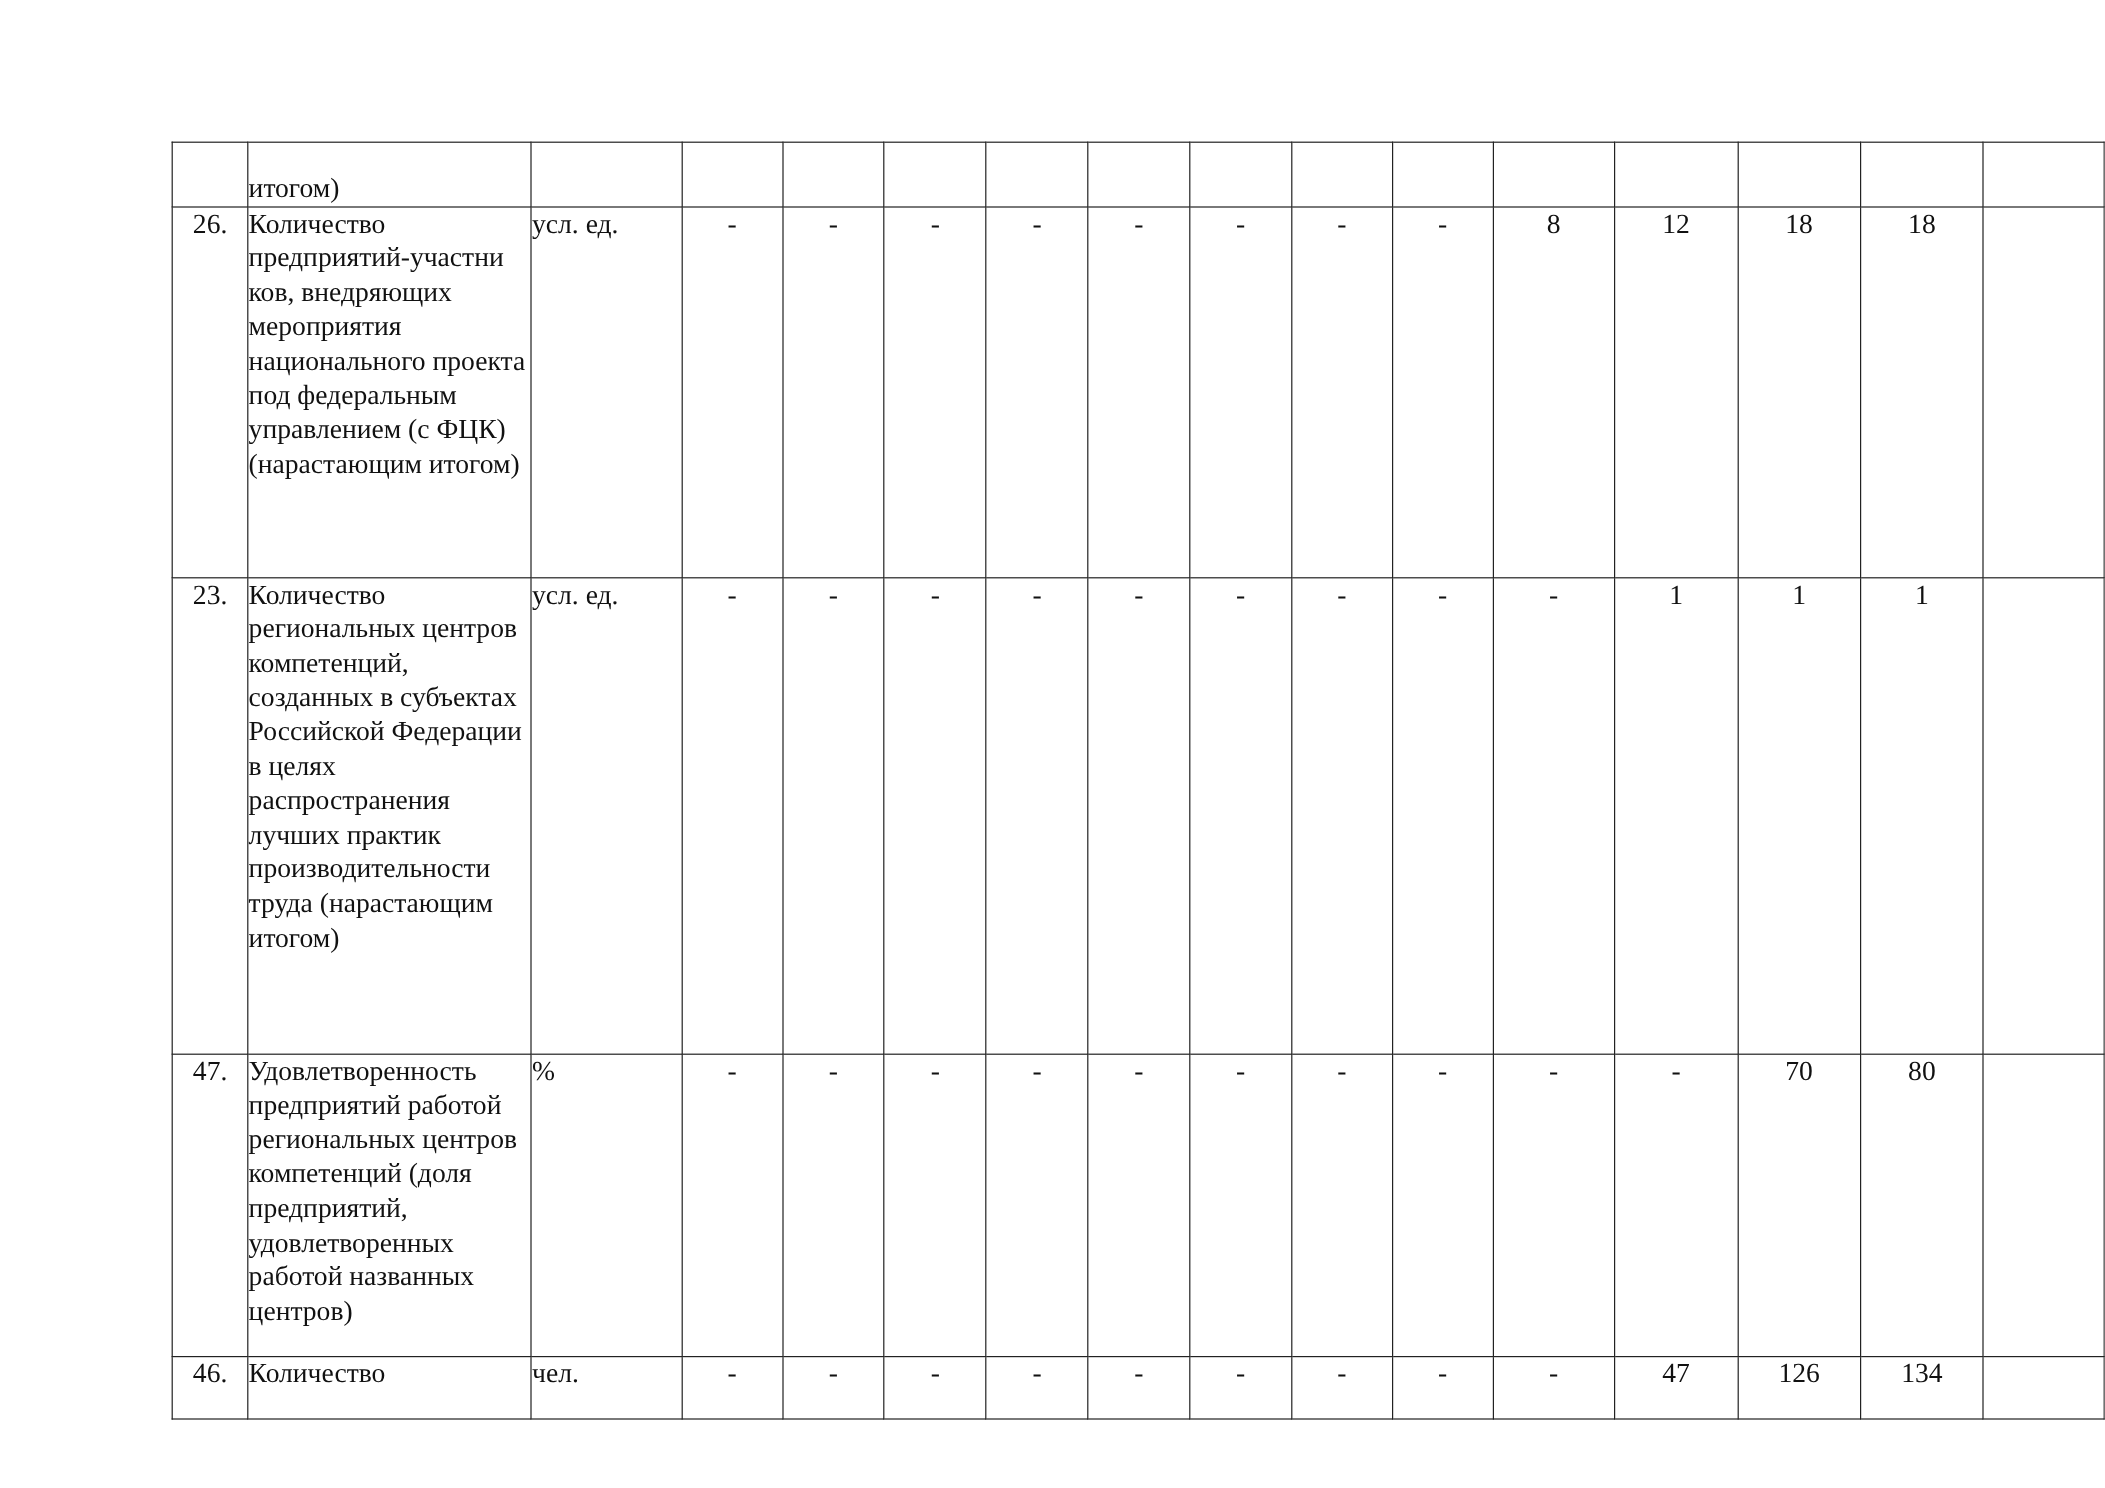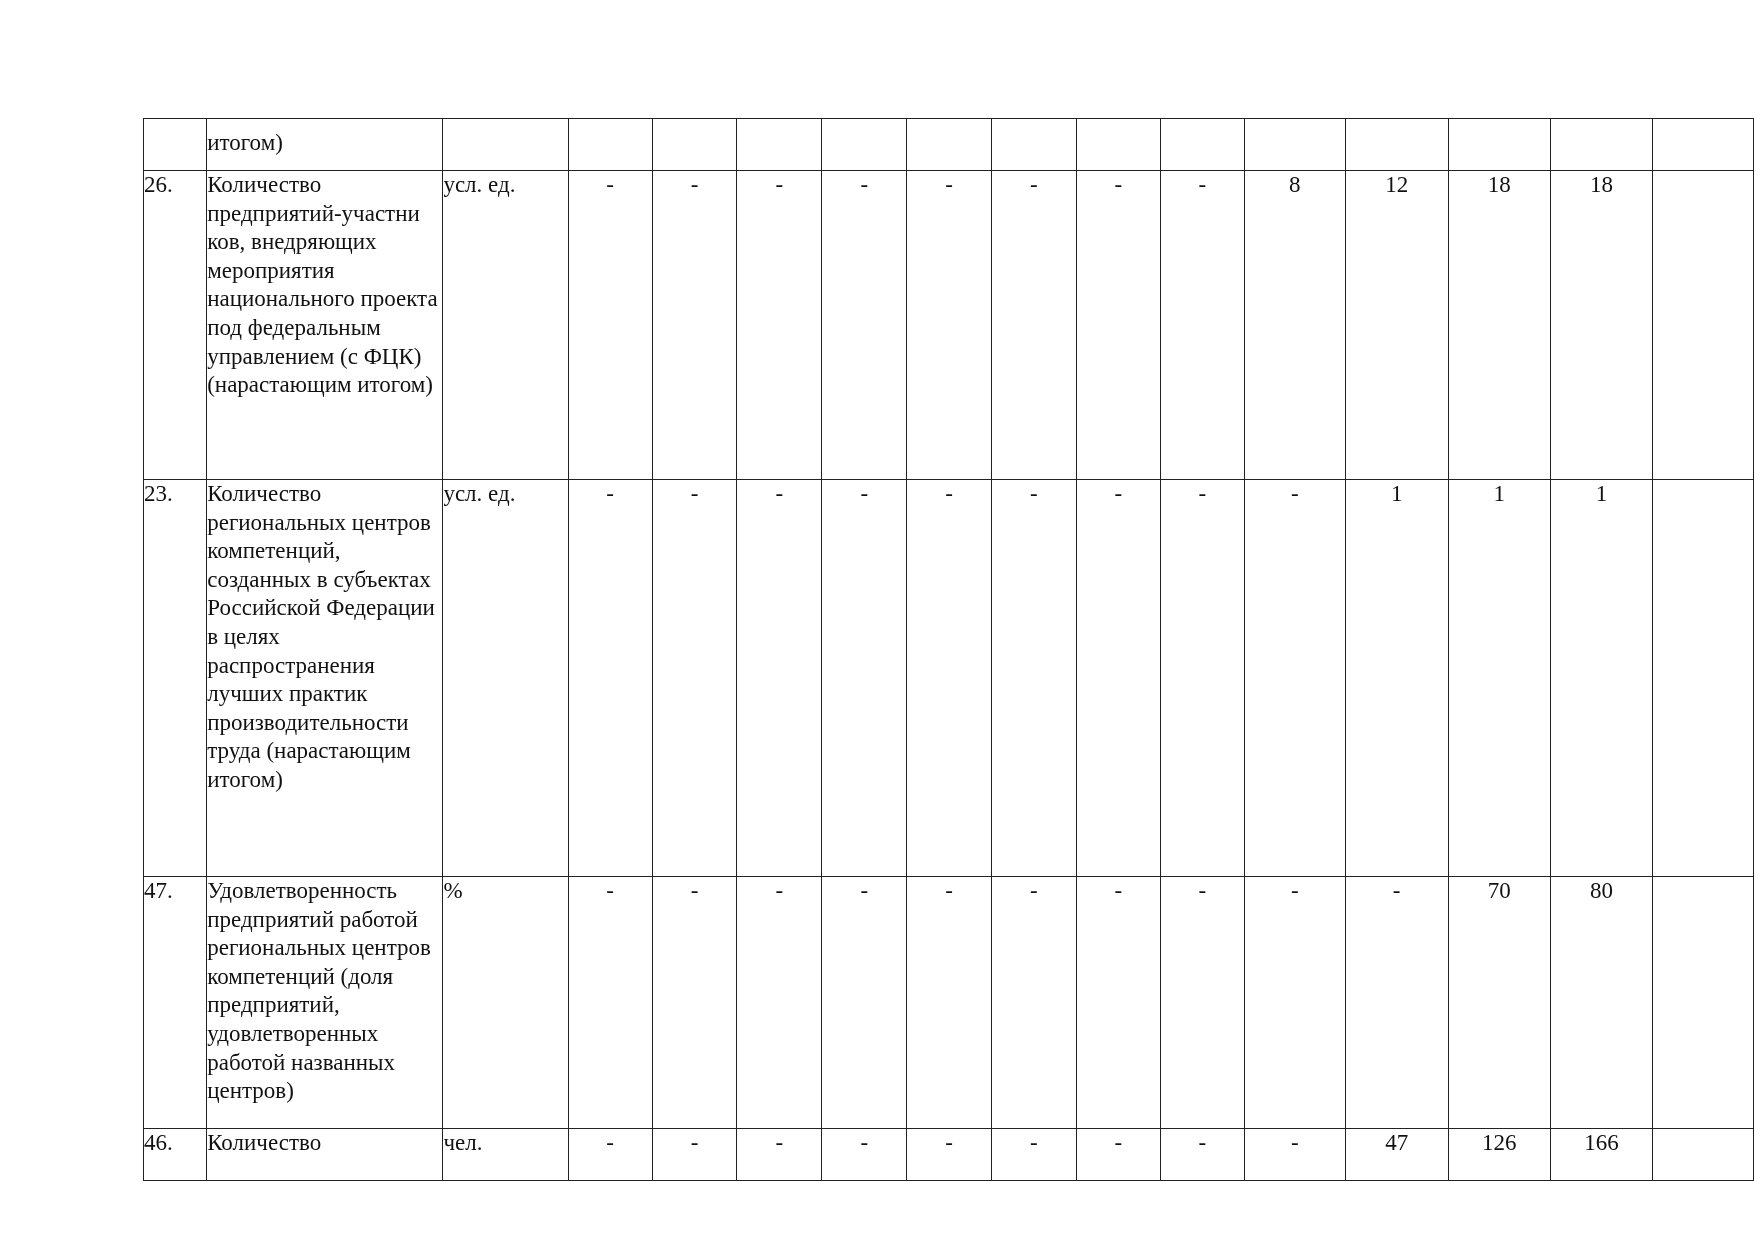--- a/index.html
+++ b/index.html
@@ -3,25 +3,25 @@
 <meta charset="utf-8">
 <style>
   html, body { margin: 0; padding: 0; background: #ffffff; }
   body { width: 1754px; height: 1240px; position: relative; overflow: hidden;
          font-family: "Liberation Serif", "DejaVu Serif", serif; color: #111; }
   .page { position: absolute; left: 0; top: 0; width: 1754px; height: 1240px; }
   table.grid { position: absolute; left: 143px; top: 118px; border-collapse: collapse;
                table-layout: fixed; }
   table.grid td { border: 1.5px solid #222; vertical-align: top; padding: 0;
                   font-size: 23px; line-height: 28.6px; }
-  td.num { text-align: left; padding: 12px 6px 0 0; }
+  td.num { text-align: center; padding: 12px 6px 0 0; }
   td.name { text-align: left; padding: 12px 4px 0 6px; word-break: break-word; }
   td.unit { text-align: left; padding-top: 12px; }
   td.val { text-align: center; padding-top: 12px; }
-  tr.cont td { padding-top: 10px; }
+  tr.cont td { padding-top: 24px; }
 </style>
 </head>
 <body>
 
 <div class="page">
   <table class="grid">
     <colgroup>
       <col style="width:65px">
       <col style="width:248px">
       <col style="width:130px">
@@ -120,18 +120,18 @@
         <td class="val">-</td>
         <td class="val">-</td>
         <td class="val">-</td>
         <td class="val">-</td>
         <td class="val">-</td>
         <td class="val">-</td>
         <td class="val">-</td>
         <td class="val">-</td>
         <td class="val">47</td>
         <td class="val">126</td>
-        <td class="val">166</td>
+        <td class="val">134</td>
         <td class="val"></td>
       </tr>
     </tbody>
   </table>
 </div>
 
 </body></html>

